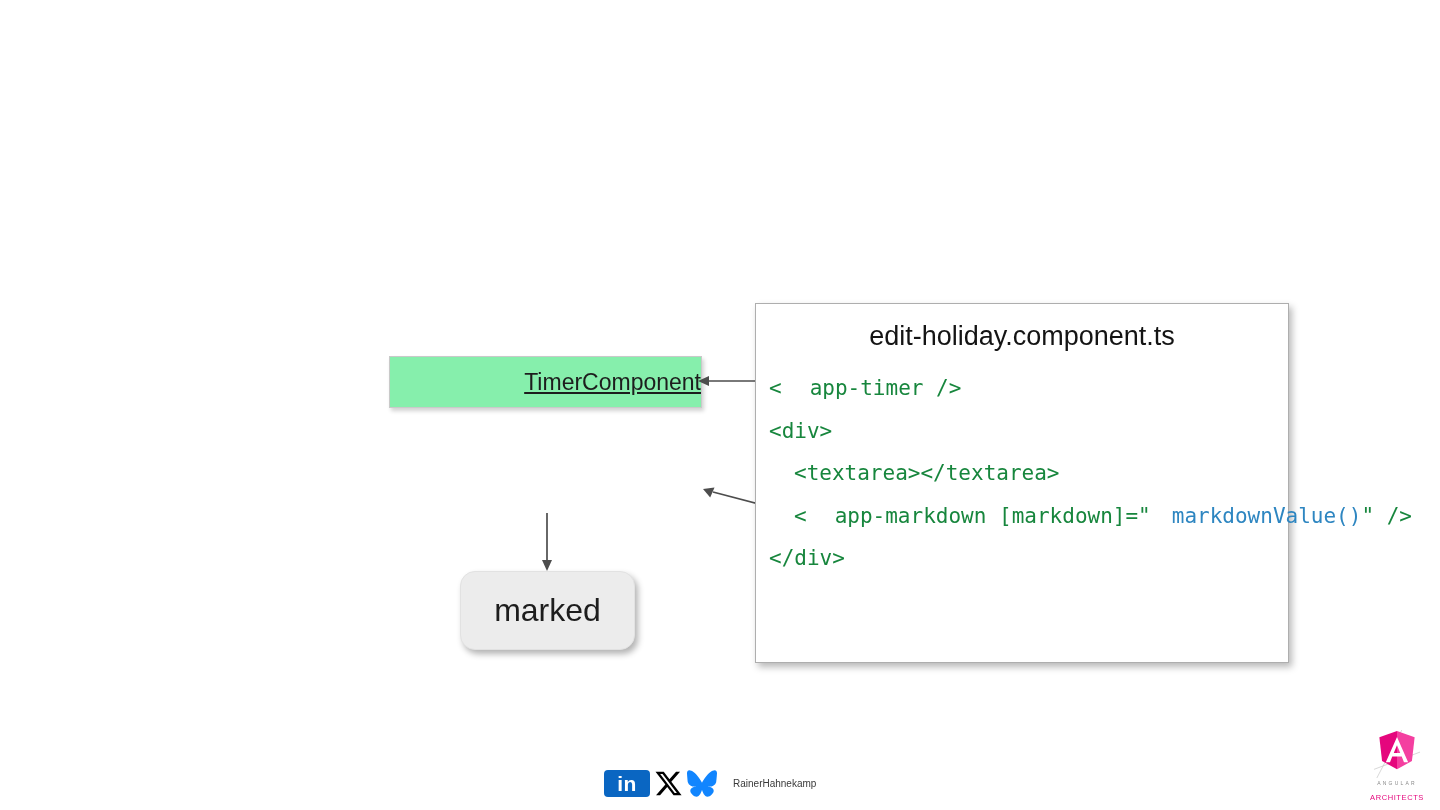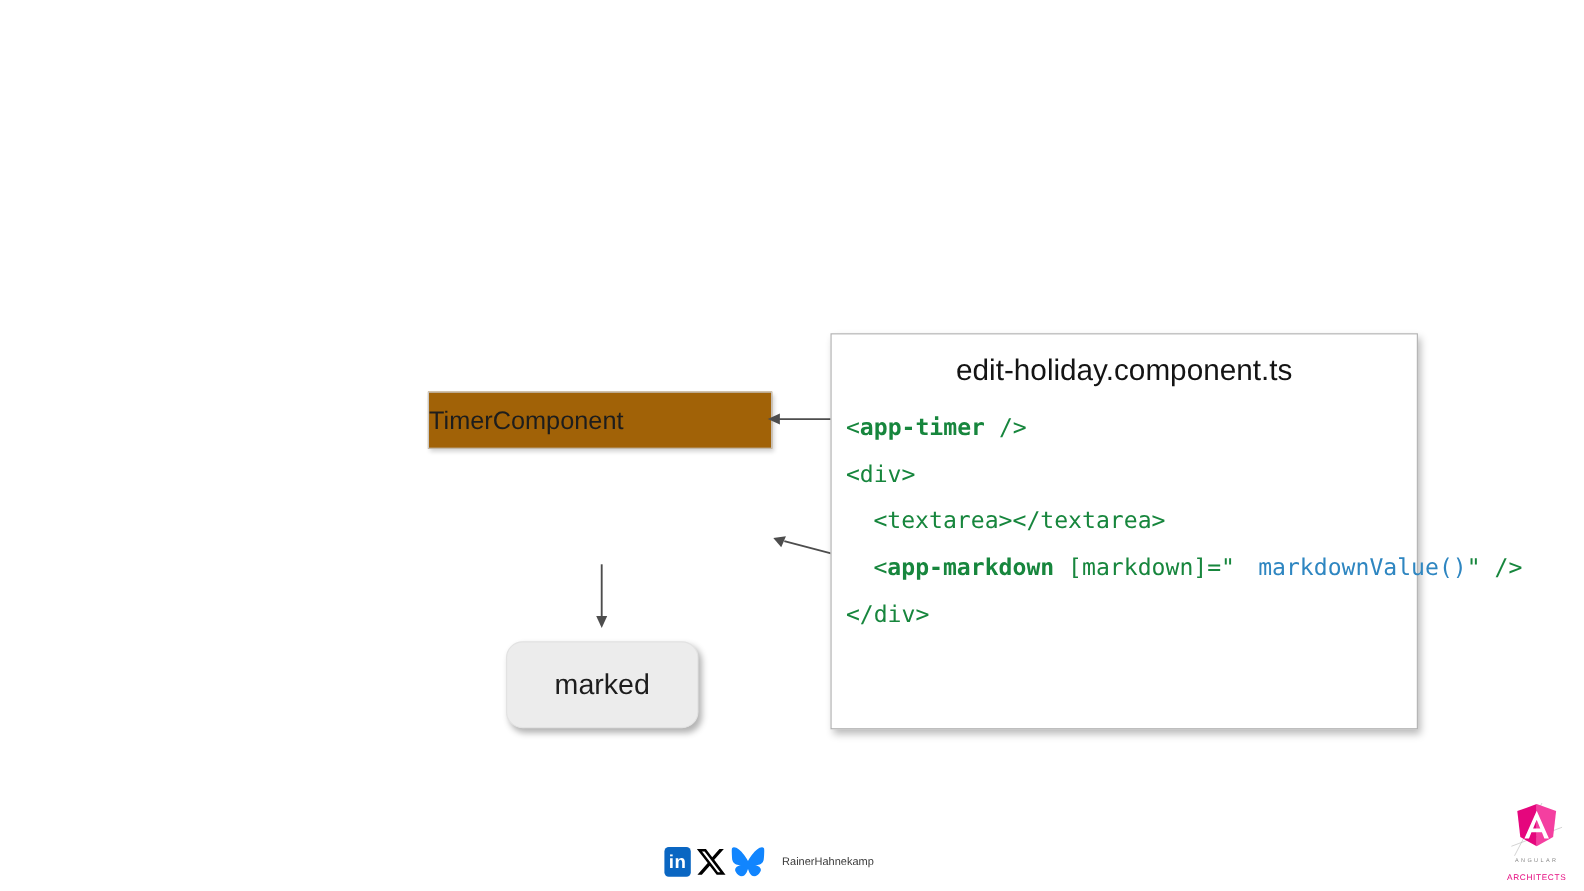--- a/index.html
+++ b/index.html
@@ -7,35 +7,36 @@
     position:relative;
     width:1440px;height:810px;
     background:#ffffff;
     overflow:hidden;
     font-family:"Liberation Sans", sans-serif;
     color:#1c1c1c;
   }
   
   .node{
     position:absolute;
-    background:#a16207;
+    background:#86efac;
     border:1px solid #c9c9c9;
     box-shadow:2px 3px 4px rgba(0,0,0,0.18);
-    display:flex;align-items:center;justify-content:flex-start;
+    display:flex;align-items:center;justify-content:flex-end;
     font-size:23px;
     color:#1d1d1d;
+    text-decoration:underline;
   }
   .node-timer{left:389px;top:356px;width:311px;height:50px;}
   .node-markdown{left:391px;top:464px;width:312px;height:48px;}
   .node-marked{
     position:absolute;left:460px;top:571px;width:173px;height:77px;
     background:#ececec;border:1px solid #e2e2e2;border-radius:15px;
     box-shadow:3px 4px 6px rgba(0,0,0,0.3);
     display:flex;align-items:center;justify-content:center;
-    font-size:26px;color:#1d1d1d;margin-top:12px;
+    font-size:32px;color:#1d1d1d;
   }
   
   .panel{
     position:absolute;left:755px;top:303px;width:534px;height:360px;
     background:#ffffff;border:1px solid #aeaeae;
     box-shadow:3px 4px 7px rgba(0,0,0,0.28);
     box-sizing:border-box;
   }
   .panel-title{
     margin-top:17px;
@@ -45,35 +46,35 @@
   }
   .code{
     margin-top:15px;
     padding-left:13px;
     font-family:"DejaVu Sans Mono","Liberation Mono",monospace;
     font-size:21px;
     line-height:42.5px;
     white-space:pre;
   }
   .tok-tag{color:var(--code-green,#17863d);}
-  .tok-tagb{color:var(--code-green,#17863d);font-weight:bold;}
+  .tok-tagb{color:var(--code-green,#17863d);font-weight:normal;margin-left:28px;}
   .tok-expr{color:var(--code-blue,#2e86c1);padding-left:21px;}
   
   .arrow{position:absolute;overflow:visible;}
   .arrow line{stroke:#4d4d4d;stroke-width:1.7;}
   .arrow polygon{fill:#4d4d4d;}
   
   .footer{
     position:absolute;left:604px;top:769px;
     display:flex;align-items:center;gap:4px;
   }
   .li-badge{
-    width:24px;height:27px;border-radius:4px;
+    width:46px;height:27px;border-radius:4px;
     background:var(--linkedin-blue,#0a66c2);
-    color:#ffffff;font-weight:bold;font-size:17px;
+    color:#ffffff;font-weight:bold;font-size:21px;
     display:flex;align-items:center;justify-content:center;
     letter-spacing:0.5px;
   }
   .footer-author{
     margin-left:12px;
     font-size:10px;color:#3a3a3a;
   }
   
   .brand{
     position:absolute;left:1369px;top:729px;width:56px;

